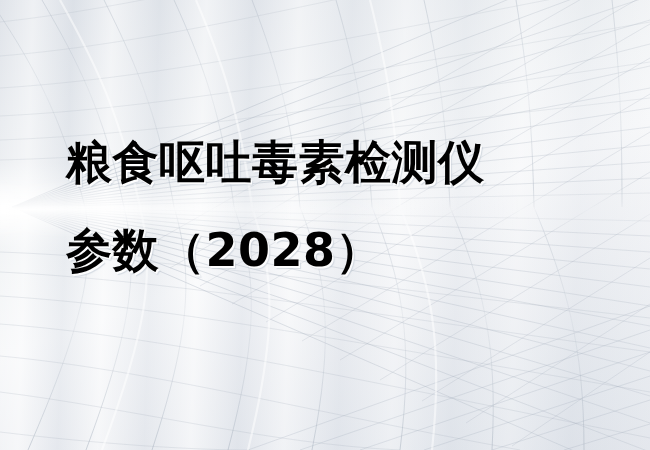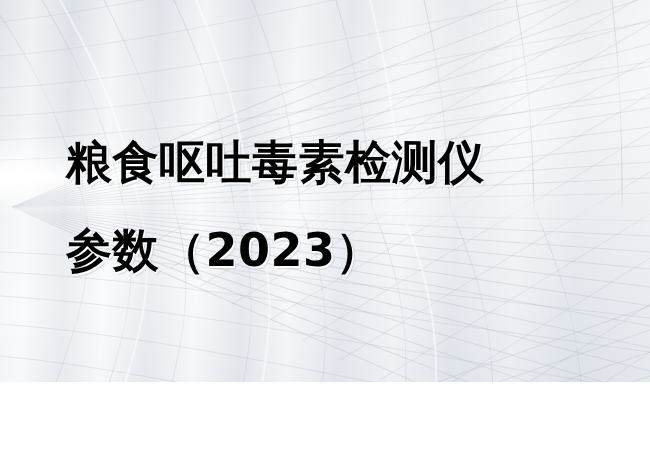--- a/index.html
+++ b/index.html
@@ -5,21 +5,21 @@
 <style>
   html, body {
     margin: 0;
     padding: 0;
     background: #ffffff;
   }
 
   .canvas {
     position: relative;
     width: 650px;
-    height: 382px;
+    height: 450px;
     overflow: hidden;
     background: #e9ecf0;
     font-family: "DejaVu Sans", "Liberation Sans", sans-serif;
   }
 
   
 
   .bg-layer {
     position: absolute;
     inset: 0;
@@ -255,16 +255,16 @@
         <path d="M370 0 C 388 72, 396 122, 400 207 C 430 280, 444 340, 432 450"></path>
       </g>
 
     </g>
   </svg>
 
   <div class="bg-layer bg-glare"></div>
 
   <div class="title-block">
     <div class="title-line">粮食呕吐毒素检测仪</div>
-    <div class="title-line">参数（2023）</div>
+    <div class="title-line">参数（2028）</div>
   </div>
 
 </div>
 
 </body></html>

